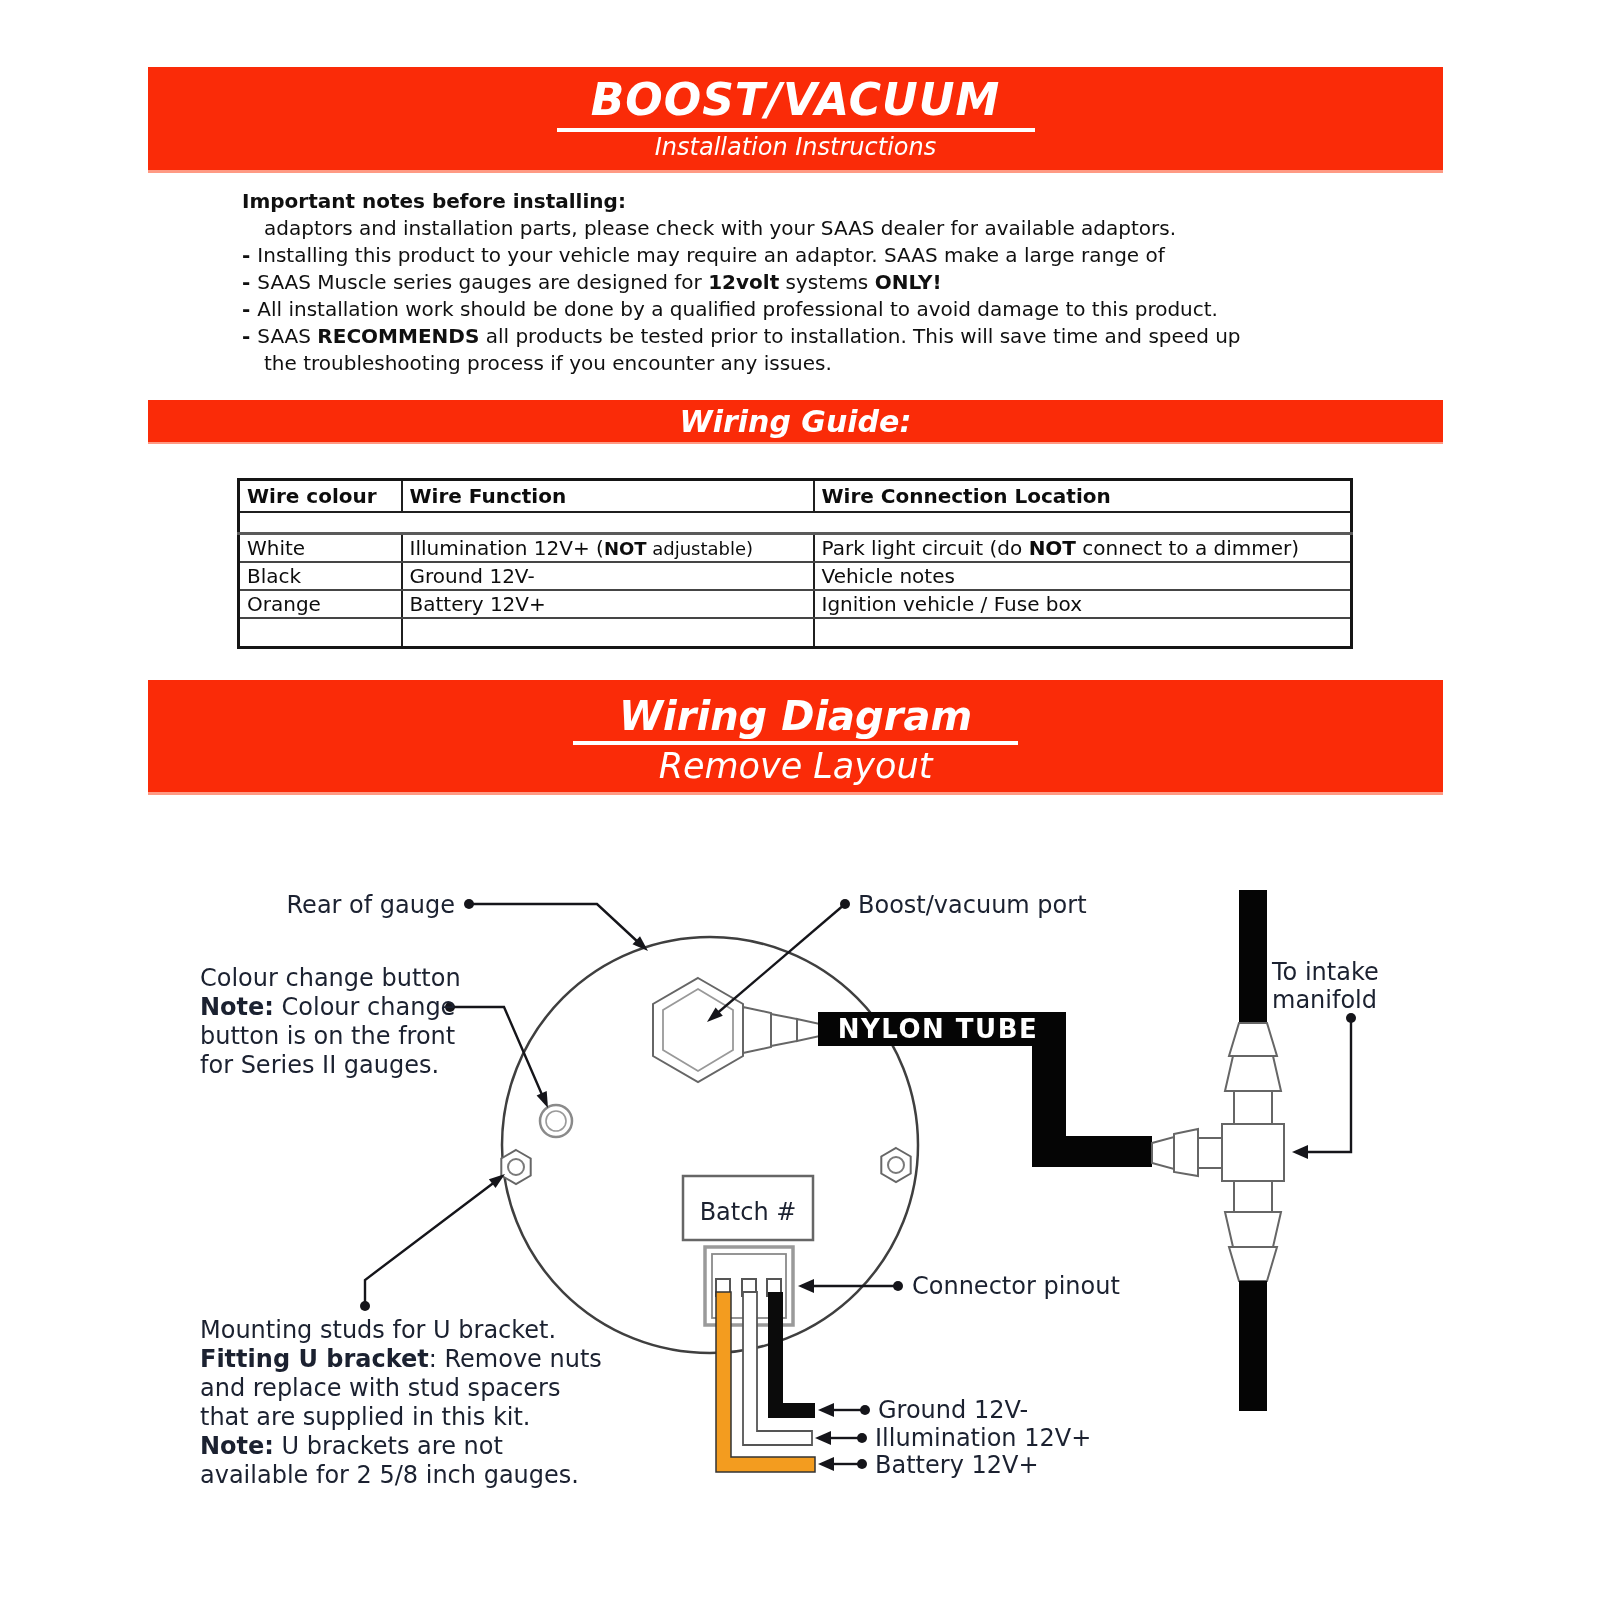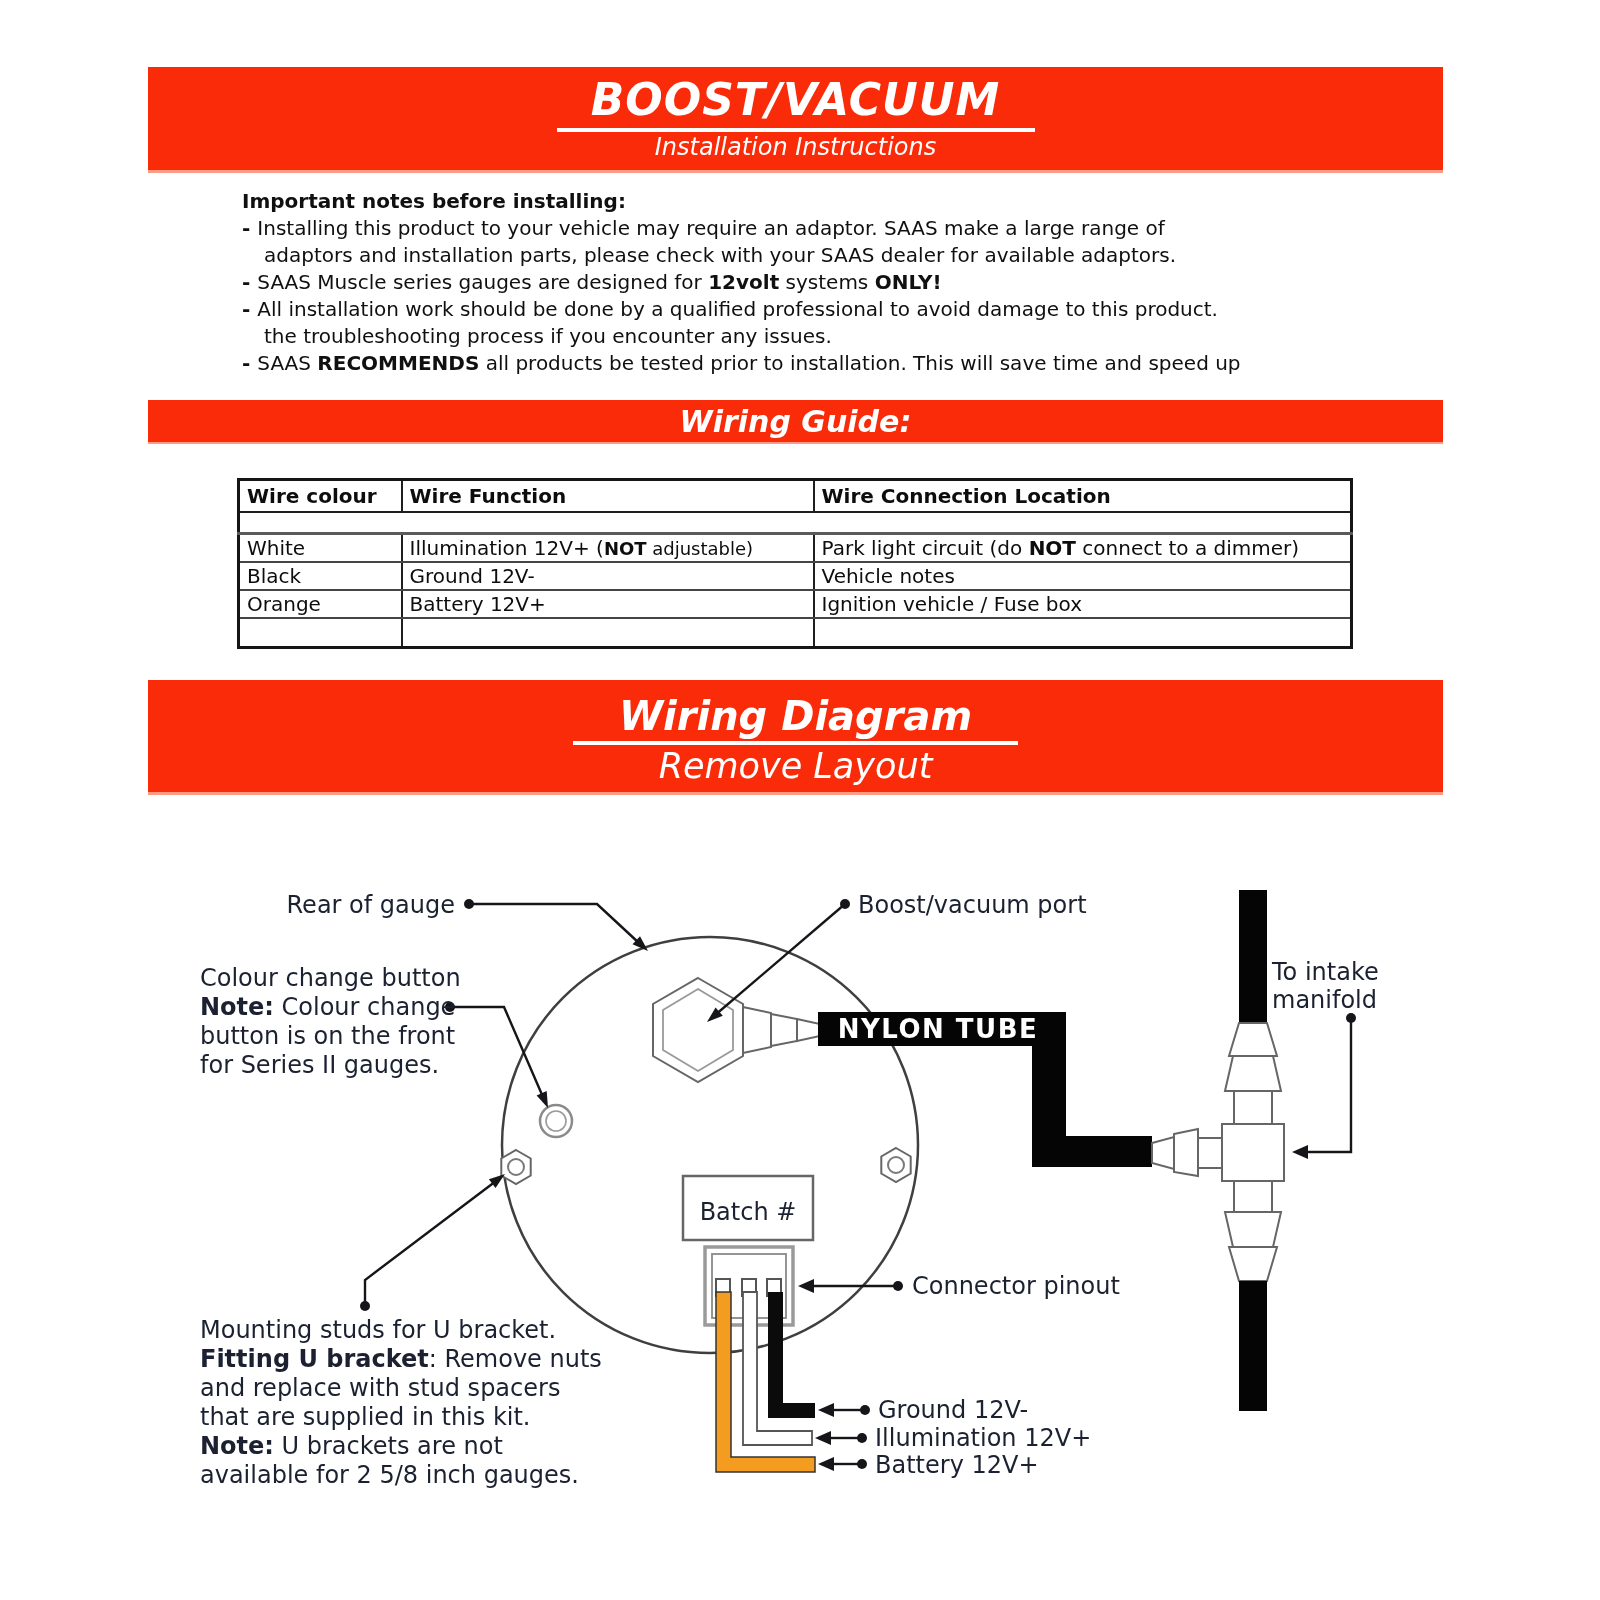--- a/index.html
+++ b/index.html
@@ -64,26 +64,26 @@
 <div class="page">
 
   <header class="banner banner-top">
     <div class="bt-title">BOOST/VACUUM</div>
     <div class="bt-rule"></div>
     <div class="bt-sub">Installation Instructions</div>
   </header>
 
   <section class="notes">
     <div class="nhead">Important notes before installing:</div>
+    <div class="nline cont"><span>adaptors and installation parts, please check with your SAAS dealer for available adaptors.</span></div>
     <div class="nline"><span class="dash">-</span><span>Installing this product to your vehicle may require an adaptor. SAAS make a large range of</span></div>
-    <div class="nline cont"><span>adaptors and installation parts, please check with your SAAS dealer for available adaptors.</span></div>
     <div class="nline"><span class="dash">-</span><span>SAAS Muscle series gauges are designed for </span><span class="b">12volt</span><span> systems </span><span class="b">ONLY!</span></div>
     <div class="nline"><span class="dash">-</span><span>All installation work should be done by a qualified professional to avoid damage to this product.</span></div>
+    <div class="nline"><span class="dash">-</span><span>SAAS </span><span class="b">RECOMMENDS</span><span> all products be tested prior to installation. This will save time and speed up</span></div>
     <div class="nline cont"><span>the troubleshooting process if you encounter any issues.</span></div>
-    <div class="nline"><span class="dash">-</span><span>SAAS </span><span class="b">RECOMMENDS</span><span> all products be tested prior to installation. This will save time and speed up</span></div>
   </section>
 
   <div class="banner banner-mid">
     <div class="bm-title">Wiring Guide:</div>
   </div>
 
   <table class="wtable">
     <colgroup>
         <col style="width:163px">
         <col style="width:412px">

